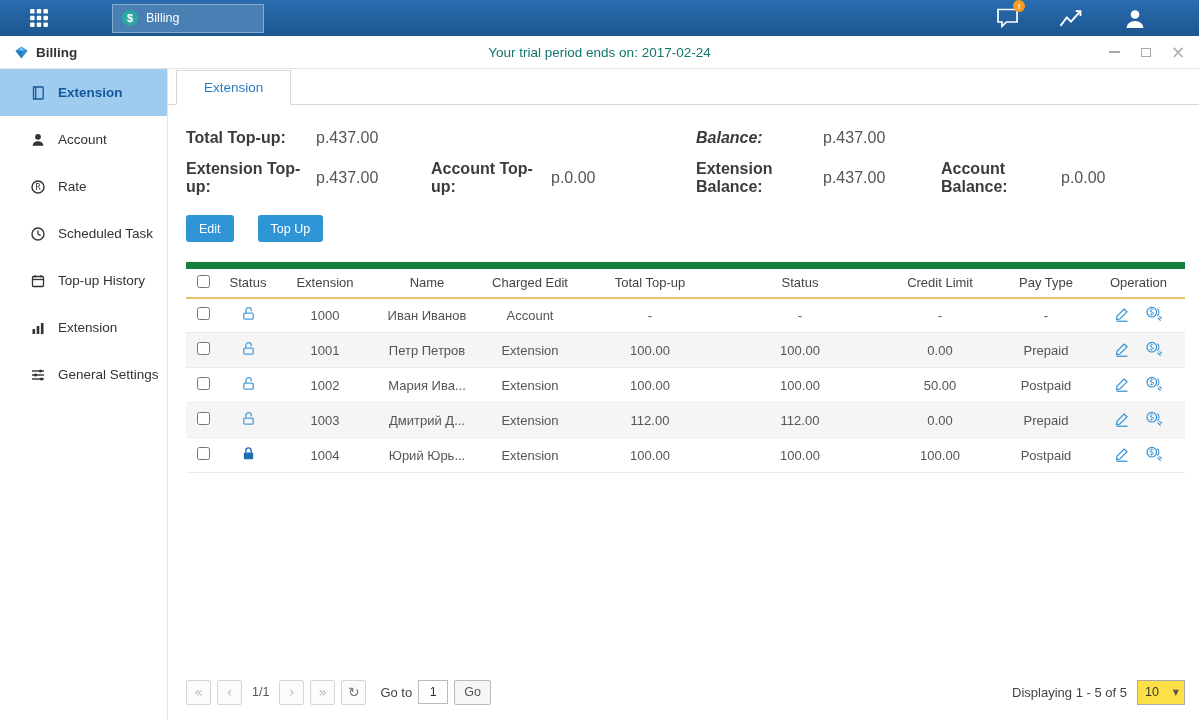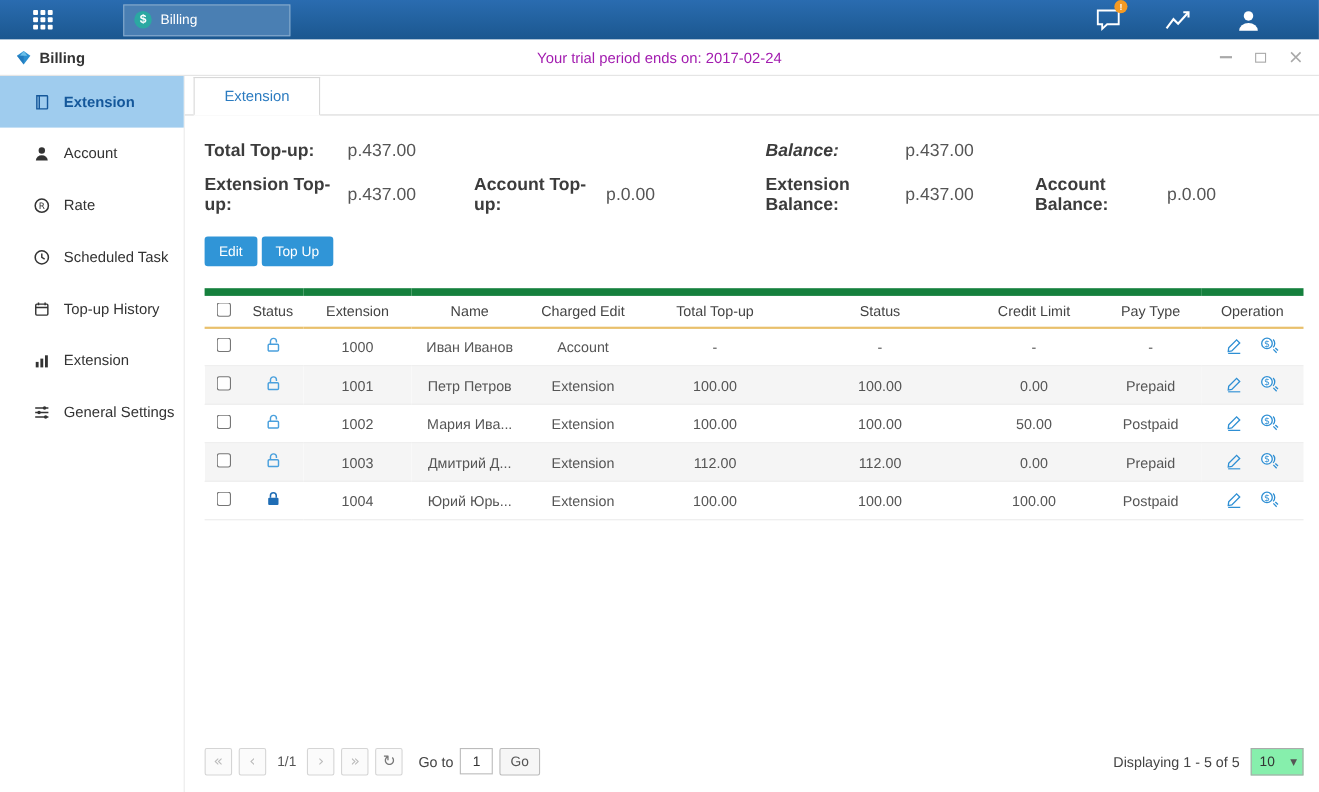--- a/index.html
+++ b/index.html
@@ -12,21 +12,21 @@
   .apps-btn { width:30px; height:30px; display:flex; align-items:center; justify-content:center; cursor:pointer; }
   .tb-tab { margin-left:58px; height:29px; width:152px; background:#4a7fb3; border:1px solid #86abce; display:flex; align-items:center; gap:8px; padding:0 9px; color:#fff; font-size:12.5px; cursor:pointer; }
   .dollar-circle { width:16px; height:16px; border-radius:50%; background:#2ba8a2; color:#fff; font-size:11px; font-weight:bold; display:flex; align-items:center; justify-content:center; }
   .tb-right { margin-left:auto; display:flex; align-items:center; gap:36px; margin-right:50px; }
   .tb-icon { position:relative; width:28px; height:26px; display:flex; align-items:center; justify-content:center; cursor:pointer; }
   .badge { position:absolute; top:-5px; right:-4px; width:12px; height:12px; border-radius:50%; background:#f59a23; color:#fff; font-size:8px; font-weight:bold; display:flex; align-items:center; justify-content:center; }
 
   
   .titlebar { height:33px; flex:0 0 33px; background:#fff; border-bottom:1px solid #e3e3e3; display:flex; align-items:center; padding:0 14px; position:relative; }
   .title-left { display:flex; align-items:center; gap:7px; font-weight:bold; font-size:13.5px; color:#333; z-index:1; }
-  .trial-msg { position:absolute; left:0; right:0; text-align:center; color:#a21caf; font-size:13.5px; pointer-events:none; }
+  .trial-msg { position:absolute; left:0; right:0; text-align:center; color:#0f766e; font-size:13.5px; pointer-events:none; }
   .win-controls { margin-left:auto; display:flex; align-items:center; gap:18px; z-index:1; }
   .wc { cursor:pointer; display:flex; align-items:center; justify-content:center; width:14px; height:14px; }
   .wc-min-bar { width:11px; height:2px; background:#a9a9a9; }
   .wc-max-box { width:10px; height:9px; border:1.5px solid #a9a9a9; }
   .wc-close { color:#a9a9a9; font-size:17px; line-height:1; font-family:"DejaVu Sans",sans-serif; }
 
   
   .app-body { flex:1; display:flex; min-height:0; }
   .sidebar { width:168px; flex:0 0 168px; background:#fff; border-right:1px solid #e6e6e6; padding-top:0; }
   .side-item { height:47px; display:flex; align-items:center; gap:12px; padding-left:30px; font-size:13.5px; color:#333; cursor:pointer; }
@@ -39,41 +39,41 @@
 
   .content { flex:1; padding:0 14px 0 18px; display:flex; flex-direction:column; min-height:0; }
 
   .summary-row { display:grid; grid-template-columns:130px 115px 120px 145px 127px 118px 120px 1fr; font-size:16px; align-items:center; }
   .summary-row:first-of-type { margin-top:24px; }
   .summary-row + .summary-row { margin-top:13px; }
   .s-label { font-weight:bold; color:#3c3c3c; }
   .s-value { color:#555; }
   .c5 { grid-column:5;font-style:italic; }
 
-  .btn-row { margin-top:19px; display:flex; gap:4px; }
+  .btn-row { margin-top:19px; display:flex; gap:24px; }
   .btn { background:#3095d7; color:#fff; font-size:12.5px; height:27px; padding:0 13px; border-radius:3px; border:none; display:flex; align-items:center; cursor:pointer; font-family:inherit; }
 
   table.grid { margin-top:20px; border-collapse:collapse; width:100%; table-layout:fixed; font-size:13px; color:#555; }
   table.grid thead th { height:32px; font-weight:normal; color:#444; border-top:7px solid #15803d; border-bottom:2px solid #e9c06c; text-align:center; }
   table.grid tbody td { height:35px; text-align:center; border-bottom:1px solid #ebebeb; overflow:hidden; white-space:nowrap; }
   table.grid tbody tr:nth-child(even) { background:#f5f5f5; }
   .op-wrap { display:inline-flex; align-items:center; gap:15px; }
   .op-icon { cursor:pointer; display:inline-flex; }
   .lock { display:inline-flex; }
   input[type=checkbox] { width:13px; height:13px; cursor:pointer; }
 
   .pagination { margin-top:auto; flex:0 0 44px; display:flex; align-items:center; gap:6px; padding-bottom:12px; }
   .pg-btn { width:25px; height:25px; border:1px solid #d5d5d5; background:#fbfbfb; color:#bbb; display:flex; align-items:center; justify-content:center; font-size:14px; border-radius:2px; cursor:pointer; font-family:"DejaVu Sans",sans-serif; }
   .pg-btn.dark { color:#777; }
   .pg-indicator { color:#555; font-size:12.5px; margin:0 4px; }
   .goto-label { color:#444; font-size:13px; margin-left:8px; }
   .goto-input { width:30px; height:24px; border:1px solid #bbb; text-align:center; font-size:12.5px; color:#333; font-family:inherit; }
   .go-btn { height:25px; padding:0 9px; border:1px solid #bbb; background:#f6f6f6; color:#555; font-size:12.5px; border-radius:2px; cursor:pointer; font-family:inherit; }
   .pg-right { margin-left:auto; display:flex; align-items:center; gap:10px; color:#444; font-size:13px; }
-  .page-size { width:48px; height:25px; border:1px solid #aaa; display:flex; align-items:center; justify-content:space-between; padding:0 5px 0 7px; font-size:12.5px; color:#333; cursor:pointer; background:#86efac; }
+  .page-size { width:48px; height:25px; border:1px solid #aaa; display:flex; align-items:center; justify-content:space-between; padding:0 5px 0 7px; font-size:12.5px; color:#333; cursor:pointer; background:#fde047; }
   .caret { font-size:8px; color:#555; font-family:"DejaVu Sans",sans-serif; }
 </style>
 </head>
 <body>
 
 <div class="screen">
 
   <div class="topbar">
     <div class="apps-btn">
       <svg width="20" height="20" viewBox="0 0 18 18">

